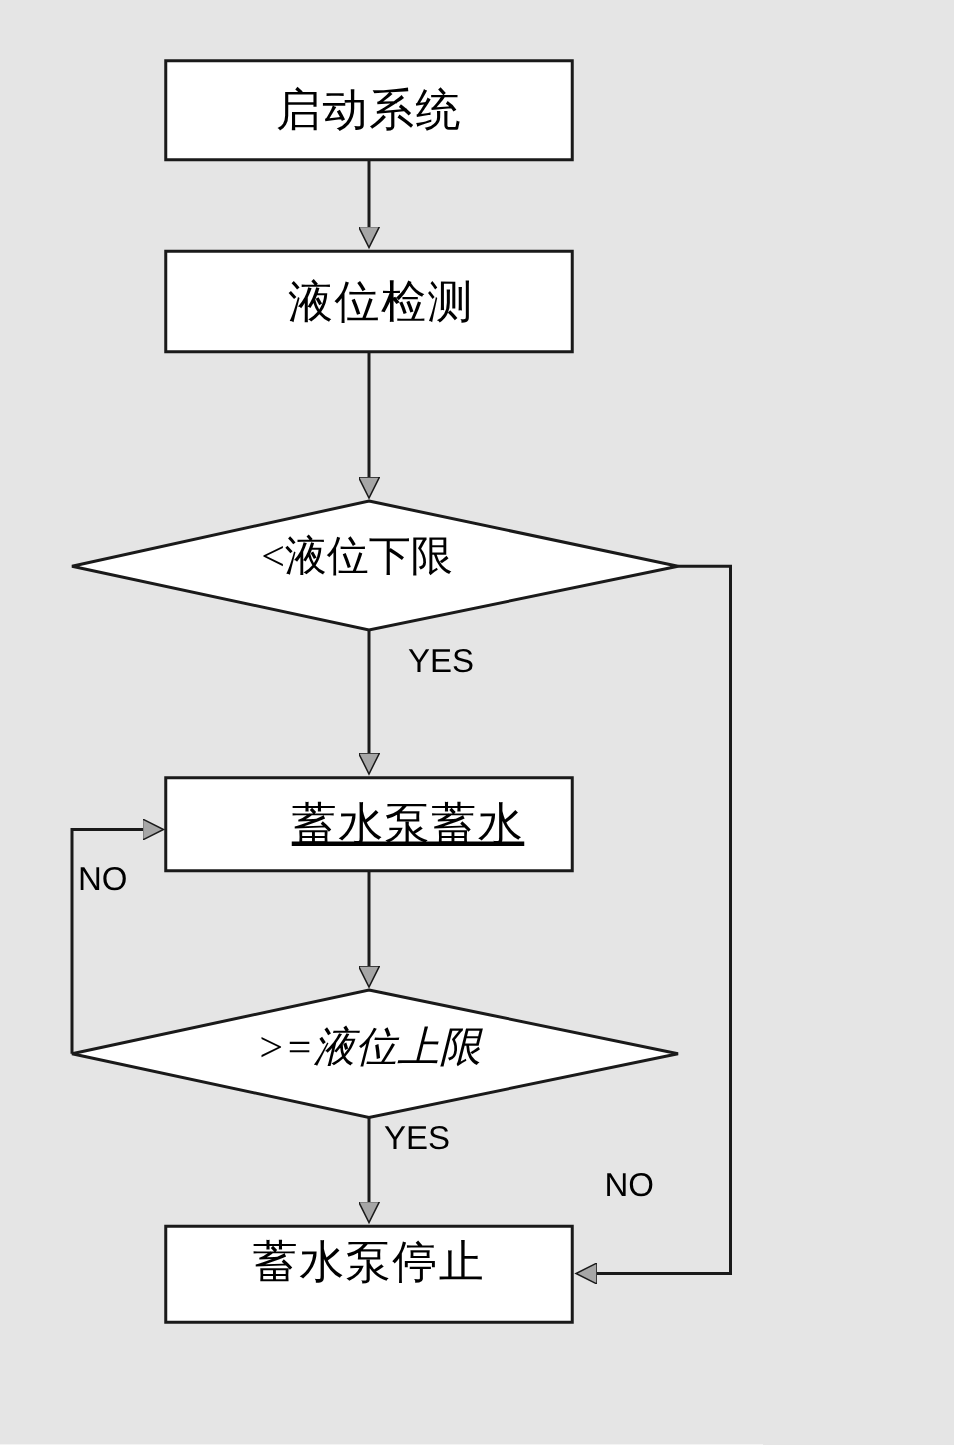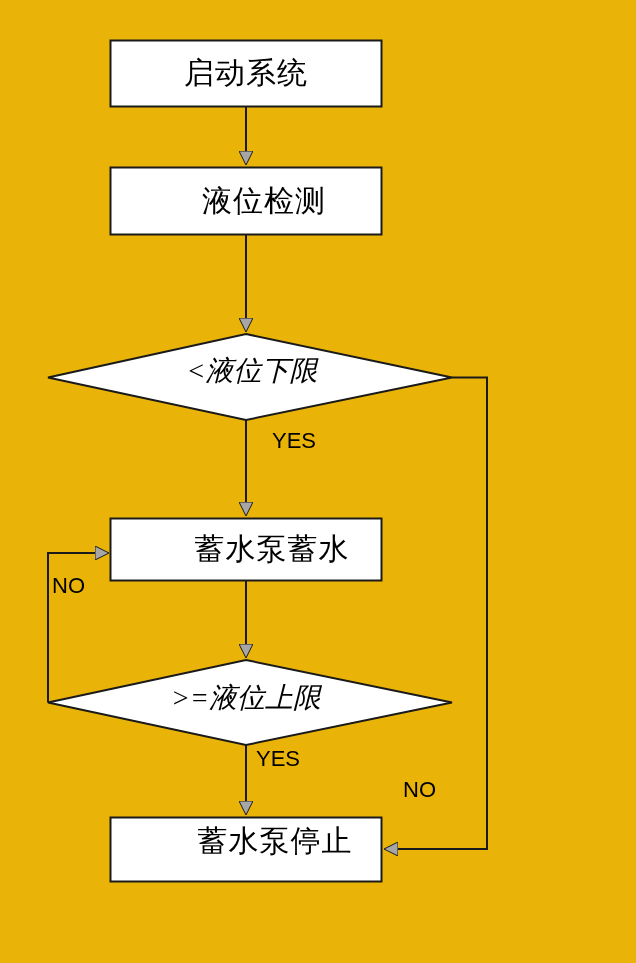--- a/index.html
+++ b/index.html
@@ -7,21 +7,21 @@
     padding: 0;
     background: #ffffff;
   }
   body {
     font-family: "Liberation Sans", sans-serif;
   }
   #flowchart-canvas {
     position: relative;
     width: 636px;
     height: 963px;
-    background: #eab308;
+    background: #e5e5e5;
     overflow: hidden;
   }
   #flow-svg {
     position: absolute;
     left: 0;
     top: 0;
     width: 636px;
     height: 963px;
   }
   .node-label {
@@ -95,29 +95,29 @@
 
     <line x1="246" y1="581" x2="246" y2="645" stroke="#1a1a1a" stroke-width="2" marker-end="url(#arrow-down)"></line>
 
     <line x1="246" y1="745" x2="246" y2="802" stroke="#1a1a1a" stroke-width="2" marker-end="url(#arrow-down)"></line>
 
     <path d="M48,702.5 L48,553 L96,553" fill="none" stroke="#1a1a1a" stroke-width="2" marker-end="url(#arrow-right)"></path>
   </svg>
 
   <div class="node-label proc-label" style="left:110px; top:40px; width:272px; height:67px;">启动系统</div>
 
-  <div class="node-label proc-label" style="left:128px; top:167px; width:272px; height:68px;">液位检测</div>
+  <div class="node-label proc-label" style="left:118px; top:167px; width:272px; height:68px;">液位检测</div>
 
-  <div class="node-label dec-label" style="left:106px; top:349px; width:292px; height:44px;font-style:italic;">&lt;液位下限</div>
+  <div class="node-label dec-label" style="left:92px; top:349px; width:292px; height:44px;">&lt;液位下限</div>
 
-  <div class="node-label proc-label" style="left:110px; top:518px; width:324px; height:63px;">蓄水泵蓄水</div>
+  <div class="node-label proc-label" style="left:110px; top:518px; width:324px; height:63px;text-decoration:underline;">蓄水泵蓄水</div>
 
   <div class="node-label dec-label" style="left:100px; top:676px; width:292px; height:44px;font-style:italic;">&gt;=液位上限</div>
 
-  <div class="node-label proc-label" style="left:110px; top:817px; width:272px; height:49px;padding-left:29px;">蓄水泵停止</div>
+  <div class="node-label proc-label" style="left:110px; top:817px; width:272px; height:49px;">蓄水泵停止</div>
 
   <div class="edge-label" style="left:272px; top:428px;">YES</div>
 
   <div class="edge-label" style="left:52px; top:573px;">NO</div>
 
   <div class="edge-label" style="left:256px; top:746px;">YES</div>
 
   <div class="edge-label" style="left:403px; top:777px;">NO</div>
 
   <div class="hit" style="left:110px; top:40px; width:272px; height:67px;"></div>

